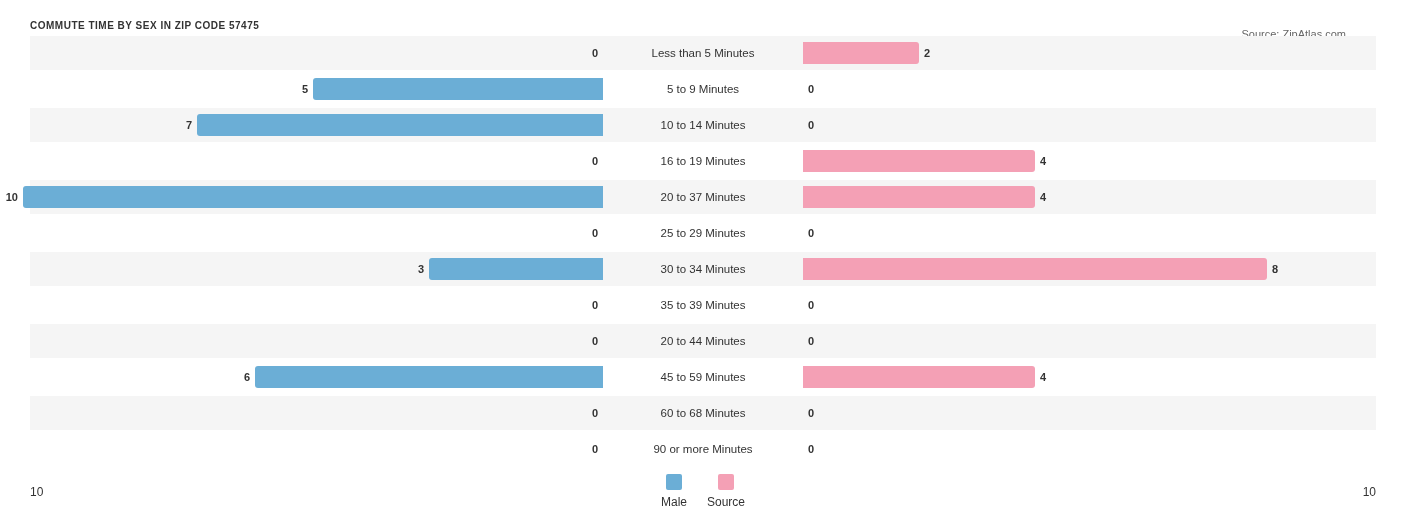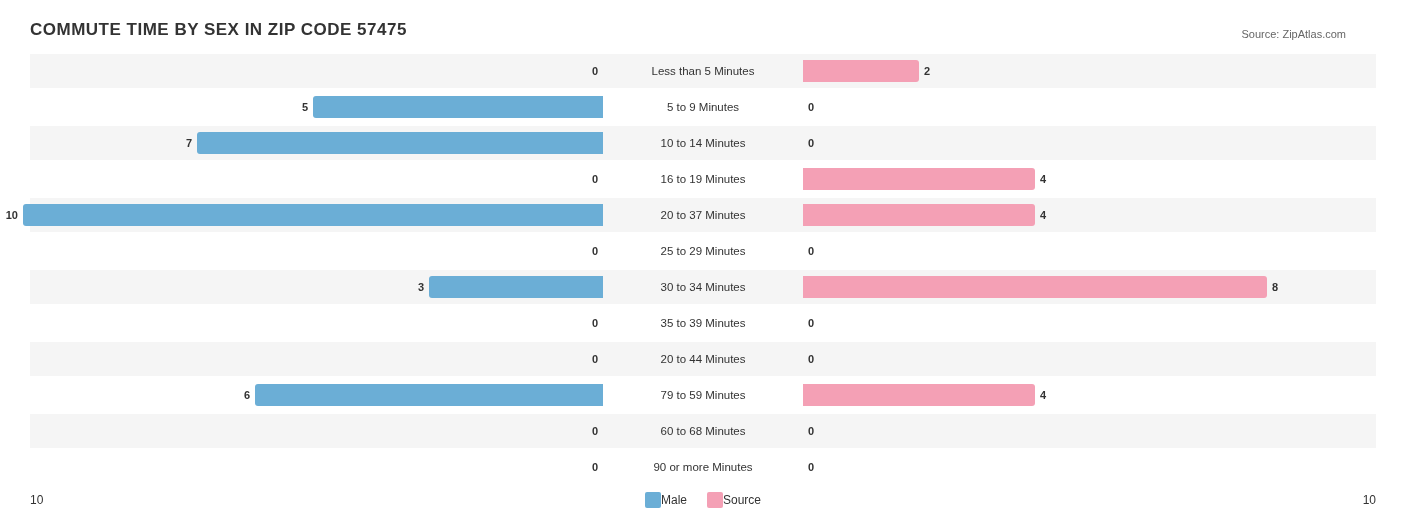--- a/index.html
+++ b/index.html
@@ -4,26 +4,26 @@
   <style>
     * { box-sizing: border-box; margin: 0; padding: 0; }
     body {
       font-family: Arial, sans-serif;
       background: #fff;
       width: 1406px;
       min-height: 522px;
       padding: 20px 30px 30px 30px;
     }
     .title {
-      font-size: 17px;
+      font-size: 10px;
       font-weight: bold;
       text-transform: uppercase;
       color: #333;
       letter-spacing: 0.5px;
-      margin-bottom: 14px;
+      margin-bottom: 5px;
     }
     .source {
       position: absolute;
       top: 8px;
       right: 30px;
       font-size: 11px;
       color: #666;
     }
     .chart-area {
       position: relative;
@@ -120,20 +120,22 @@
       width: 200px;
       display: flex;
       justify-content: center;
       gap: 20px;
       font-size: 12px;
       color: #333;
     }
     .legend-item {
       display: flex;
       align-items: center;
+      gap: 5px;
+      flex-direction: column;
     }
     .legend-box {
       width: 16px;
       height: 16px;
       border-radius: 2px;
     }
     
   </style>
 </head>
 <body>
@@ -231,21 +233,21 @@
           <div class="label-center">20 to 44 Minutes</div>
           <div class="right-section">
             <div class="val-female" style="left: 5px;">0</div>
           </div>
         </div>
         <div class="row">
           <div class="left-section">
             <div class="bar-male" style="width: 348px;"></div>
             <div class="val-male" style="right: 353px;">6</div>
           </div>
-          <div class="label-center">79 to 59 Minutes</div>
+          <div class="label-center">45 to 59 Minutes</div>
           <div class="right-section">
             <div class="bar-female" style="width: 232px;"></div>
             <div class="val-female" style="left: 237px;">4</div>
           </div>
         </div>
         <div class="row">
           <div class="left-section">
             <div class="val-male" style="right: 5px;">0</div>
           </div>
           <div class="label-center">60 to 68 Minutes</div>

